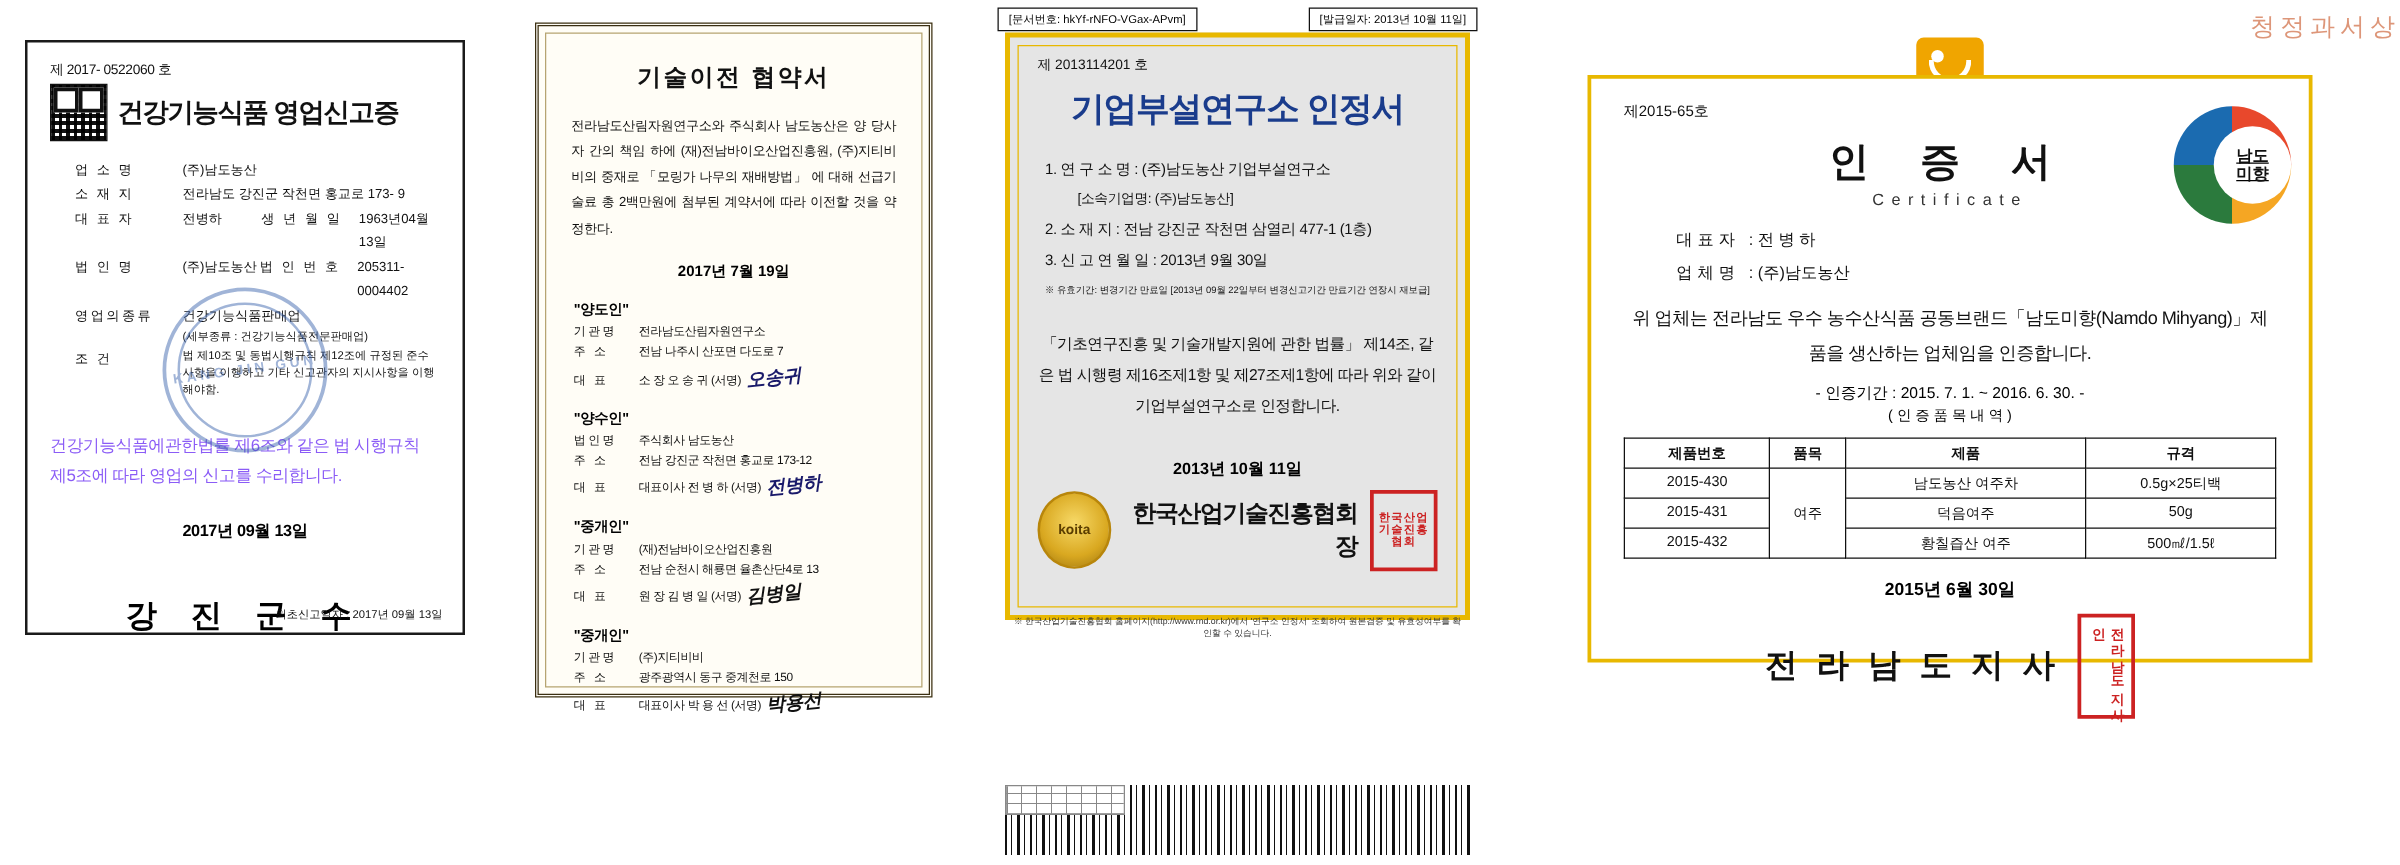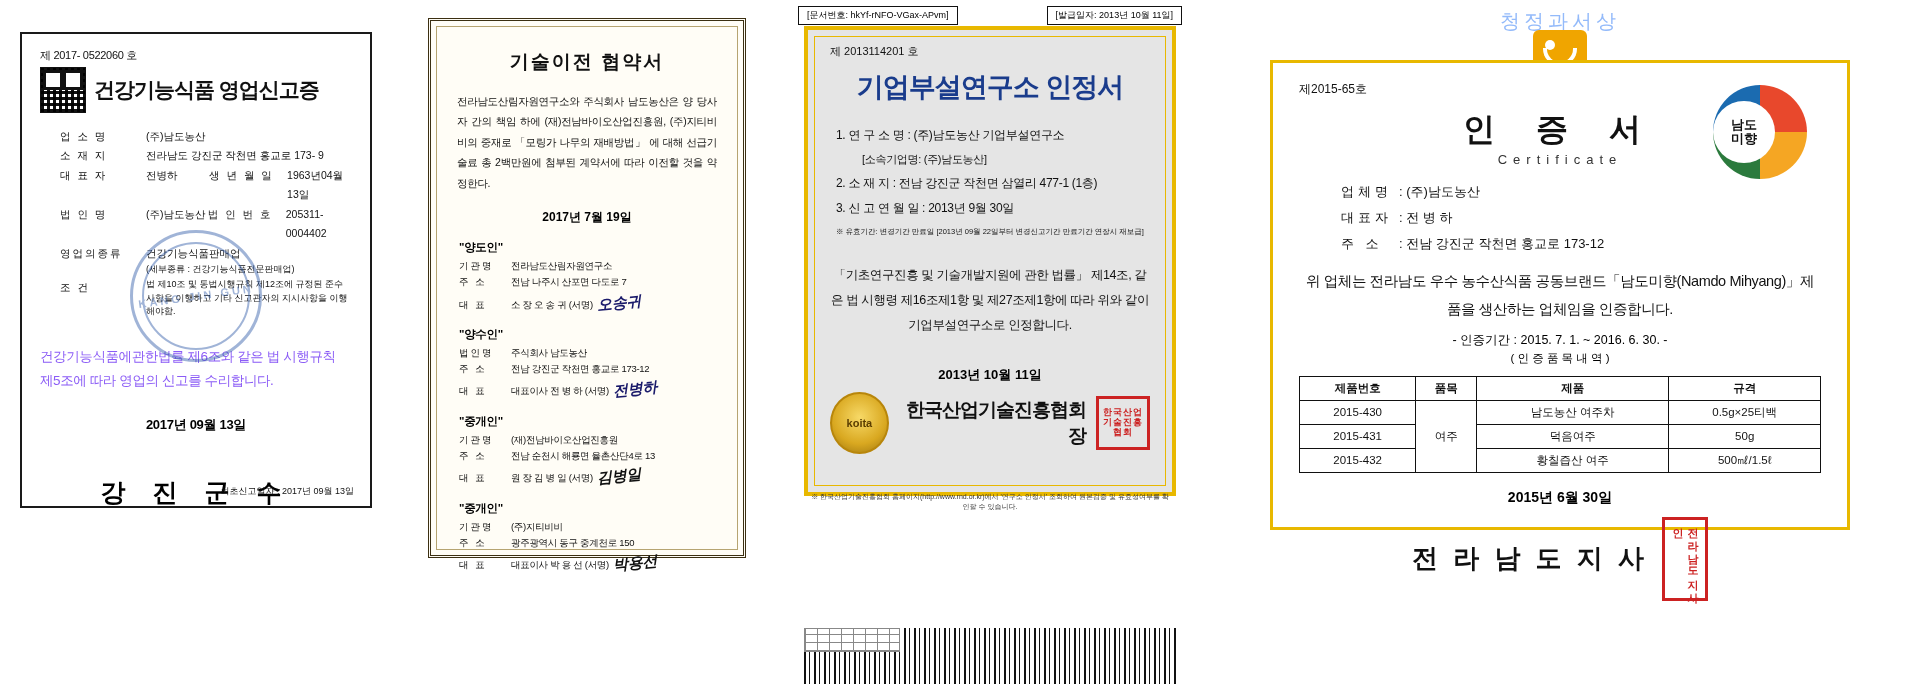--- a/index.html
+++ b/index.html
@@ -130,21 +130,21 @@
   .c3-issuerrow { display:flex; align-items:center; justify-content:center; gap:10px; margin-top:8px;}
   .koita {
     width:62px; height:62px; border-radius:50%;
     background: radial-gradient(circle at 50% 40%, #f7d967 0%, #d9a820 60%, #9c7410 100%);
     border:2px solid #b8860b;
     display:flex; align-items:center; justify-content:center;
     color:#5a3d00; font-size:11px; font-weight:bold;
   }
   .c3-issuer { font-size:19px; font-weight:bold; color:#111; letter-spacing:-1px;text-align:right;}
   .seal {
-    width:54px; height:54px; border:3px solid #cc2222;
+    width:54px; height:65px; border:3px solid #cc2222;
     color:#cc2222; font-size:9px; font-weight:bold;
     display:flex; align-items:center; justify-content:center; text-align:center;
     line-height:1.1; letter-spacing:1px; flex:0 0 auto;
   }
   .c3-foot { position:absolute; left:0; bottom:-20px; width:100%; text-align:center; font-size:7px; color:#333;}
   .c3-barcode {
     position:absolute; left:24px; bottom:8px; width:372px; height:56px;
     background: repeating-linear-gradient(90deg,#111 0 2px,#fff 2px 5px,#111 5px 6px,#fff 6px 10px);
   }
   .c3-grid {
@@ -156,39 +156,39 @@
   }
 
   
   .c4 { width: 720px; }
   .c4-frame {
     position:absolute; left:70px; top:60px;
     width: 580px; height: 470px;
     border:3px solid #e8b800; background:#fff;
   }
   .c4-wm {
-    position:absolute; left:0; top:8px; width:720px; text-align:center;
-    font-size:20px; color:#3b82f6; letter-spacing:4px; opacity:.55;
+    position:absolute; left:0; top:8px; width:720px; text-align:right;
+    font-size:20px; color:#c2410c; letter-spacing:4px; opacity:.55;
   }
   .c4-logo-top {
     position:absolute; left:50%; top:30px; transform:translateX(-50%);
     width:54px; height:54px; background:#f0a500; border-radius:6px;
     display:flex; align-items:center; justify-content:center;
   }
   .c4-logo-top .wave { width:34px; height:18px; border-radius:0 0 20px 20px; border-bottom:4px solid #fff; border-left:4px solid #fff; border-right:4px solid #fff;}
   .c4-logo-top .sun { position:absolute; top:10px; left:12px; width:10px;height:10px;border-radius:50%;background:#fff;}
   .c4-inner { position:absolute; inset:0; padding:18px 26px; }
   .c4-no { font-size:12px; color:#111; }
   .c4-title { text-align:center; font-size:32px; font-weight:bold; letter-spacing:16px; margin:10px 0 0; color:#111;}
   .c4-sub { text-align:center; font-size:13px; letter-spacing:6px; color:#333; margin-bottom:12px;}
   .c4-badge {
-    position:absolute; right:40px; top:22px;
+    position:absolute; right:14px; top:22px;
     width:94px; height:94px; border-radius:50%;
     background: conic-gradient(#e8482c 0 25%, #f5a623 0 50%, #2b7a3d 0 75%, #1b6bb0 0 100%);
-    display:flex; align-items:center; justify-content:flex-start;
+    display:flex; align-items:center; justify-content:flex-end;text-decoration:underline;
   }
   .c4-badge .core {
     width:62px; height:62px; border-radius:50%; background:#fff;
     display:flex; flex-direction:column; align-items:center; justify-content:center;
     font-size:13px; font-weight:bold; color:#111; line-height:1.05;
   }
   .c4-fields { font-size:13px; line-height:2.0; color:#111; padding-left:42px; margin-top:4px;}
   .c4-fields .k { display:inline-block; width:58px; letter-spacing:4px;}
   .c4-body { font-size:14.5px; line-height:1.95; color:#111; margin-top:10px; letter-spacing:-0.4px; text-align:center;}
   .c4-period { text-align:center; font-size:12.5px; margin-top:8px;}
@@ -337,23 +337,22 @@
         <div class="c4-no">제2015-65호</div>
         <div class="c4-badge">
           <div class="core">
             <span>남도</span>
             <span>미향</span>
           </div>
         </div>
         <div class="c4-title">인 증 서</div>
         <div class="c4-sub">Certificate</div>
         <div class="c4-fields">
+          <div><span class="k">대표자</span>: <span>전 병 하</span></div>
           <div><span class="k">업체명</span>: <span>(주)남도농산</span></div>
-          <div><span class="k">대표자</span>: <span>전 병 하</span></div>
-          <div><span class="k">주  소</span>: <span>전남 강진군 작천면 홍교로 173-12</span></div>
         </div>
         <div class="c4-body">위 업체는 전라남도 우수 농수산식품 공동브랜드「남도미향(Namdo Mihyang)」제품을 생산하는 업체임을 인증합니다.</div>
         <div class="c4-period">- 인증기간 : 2015. 7. 1. ~ 2016. 6. 30. -</div>
         <div class="c4-periodsub">( 인 증 품 목 내 역 )</div>
         <table class="c4-table">
           <thead>
             <tr>
               <th>제품번호</th>
               <th>품목</th>
               <th>제품</th>

